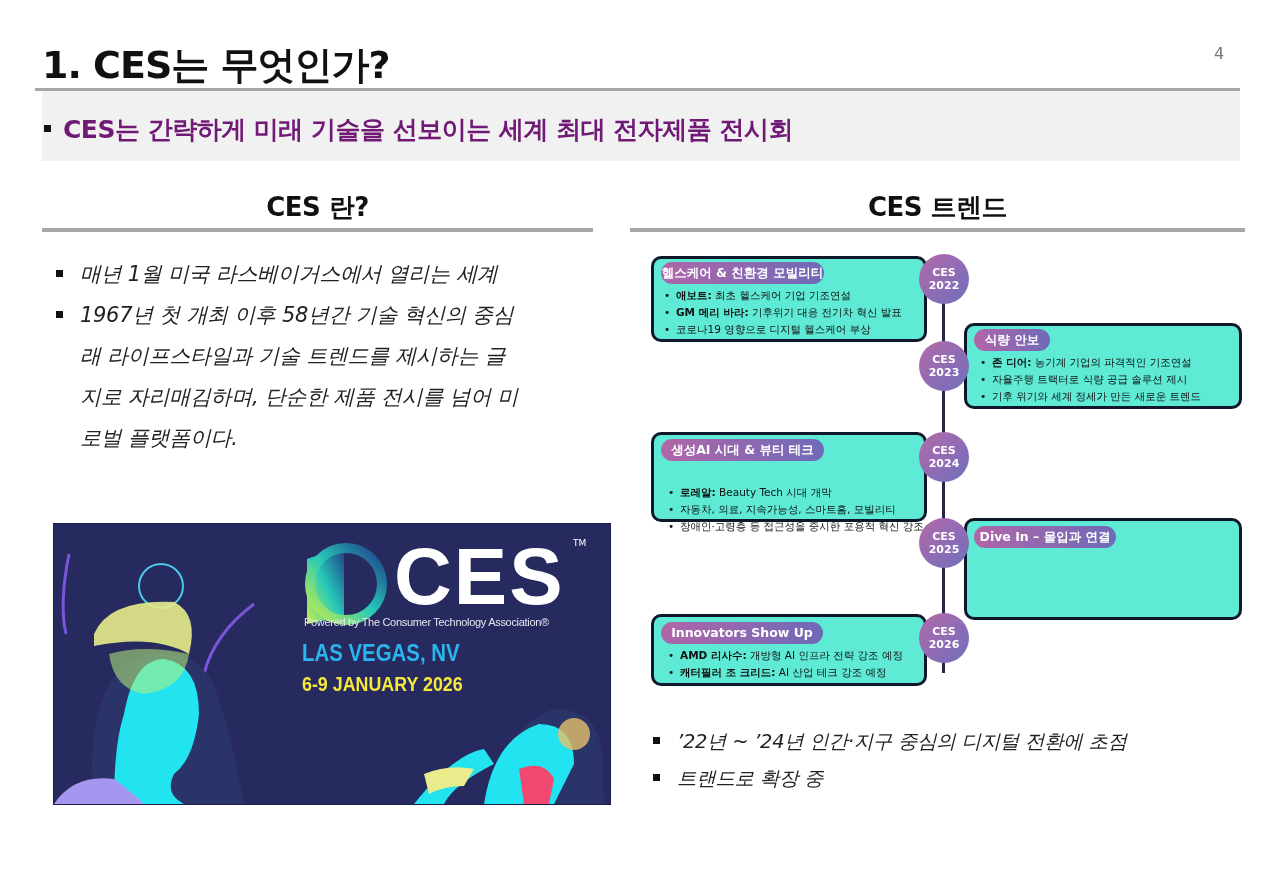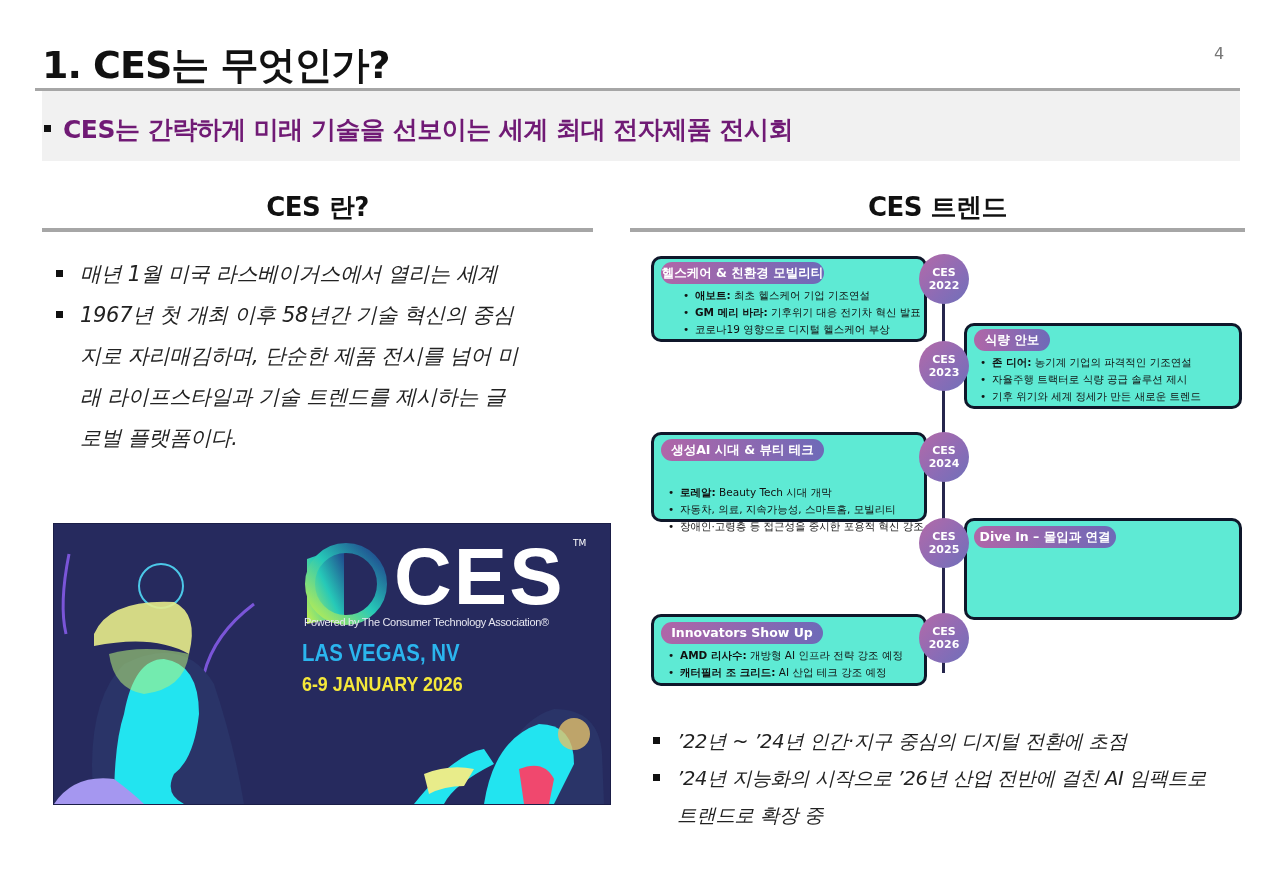--- a/index.html
+++ b/index.html
@@ -45,22 +45,22 @@
 <div class="abs sec-rule" style="left:42px; top:228px; width:551px;"></div>
 
 <ul class="abs bullets" style="left:56px; top:254px; width:540px;">
   <li>
       <span class="sq"></span>
     <div>매년 1월 미국 라스베이거스에서 열리는 세계</div>
   </li>
   <li>
       <span class="sq"></span>
     <div>1967년 첫 개최 이후 58년간 기술 혁신의 중심</div>
+    <div>래 라이프스타일과 기술 트렌드를 제시하는 글</div>
     <div>지로 자리매김하며, 단순한 제품 전시를 넘어 미</div>
-    <div>래 라이프스타일과 기술 트렌드를 제시하는 글</div>
     <div>로벌 플랫폼이다.</div>
   </li>
 </ul>
 
 <div class="abs poster">
   <svg width="556" height="280" style="position:absolute;left:0;top:0;">
     <defs>
       <linearGradient id="logoG" x1="0" y1="1" x2="1" y2="0">
         <stop offset="0" stop-color="#c8f04a"></stop>
           <stop offset="0.5" stop-color="#26c9b8"></stop>
@@ -98,21 +98,21 @@
   <div class="abs" style="left:248px; top:148px; font-size:21px; font-weight:bold; color:#f5e83a; font-family:'Liberation Sans', sans-serif; transform:scaleX(0.85); transform-origin:left; white-space:nowrap;">6-9 JANUARY 2026</div>
 </div>
 
 <div class="abs sec-head" style="left:630px; top:190px; width:615px;">CES 트렌드</div>
 <div class="abs sec-rule" style="left:630px; top:228px; width:615px;"></div>
 
 <div class="abs timeline-line"></div>
 
 <div class="card" style="left:651px; top:256px; width:270px; height:80px;">
   <div class="pill" style="left:7px; top:3px; width:163px;">헬스케어 &amp; 친환경 모빌리티</div>
-  <ul style="left:29px; top:28px;">
+  <ul style="left:10px; top:28px;">
     <li><b>애보트:</b><span> 최초 헬스케어 기업 기조연설</span></li>
     <li><b>GM 메리 바라:</b><span> 기후위기 대응 전기차 혁신 발표</span></li>
     <li><span>코로나19 영향으로 디지털 헬스케어 부상</span></li>
   </ul>
 </div>
 <div class="circle" style="left:919px; top:254px;">
     <span>CES</span>
     <span>2022</span>
   </div>
 
@@ -162,20 +162,19 @@
     <span>2026</span>
   </div>
 
 <ul class="abs bullets summary" style="left:653px; top:723px; width:610px;">
   <li>
       <span class="sq"></span>
     <div>’22년 ~ ’24년 인간·지구 중심의 디지털 전환에 초점</div>
   </li>
   <li>
       <span class="sq"></span>
-    <div style="white-space:nowrap;">’24년 지능화의 시작으로 ’26년 산업 전반에 걸친 AI 임팩트로</div>
     <div>트랜드로 확장 중</div>
   </li>
 </ul>
 
 <style>
   .card li.cont::before { content:""; }
 </style>
 
 </body></html>

